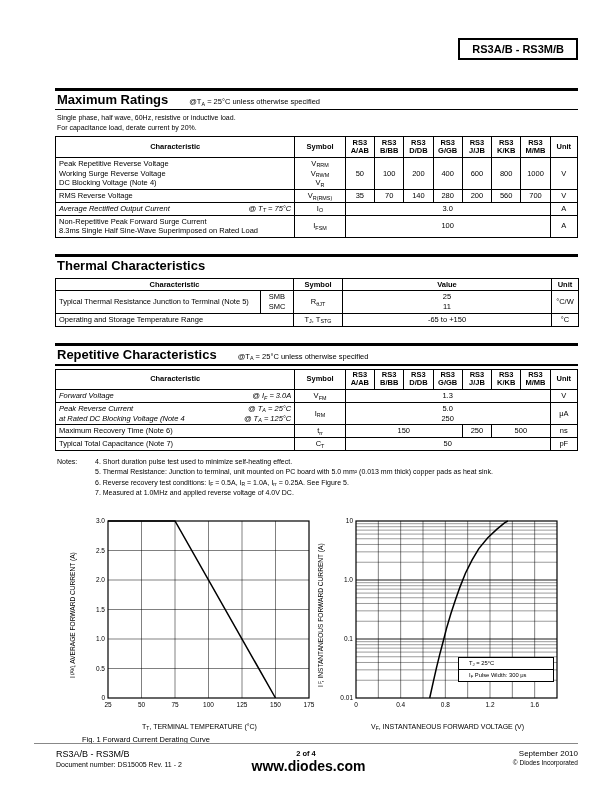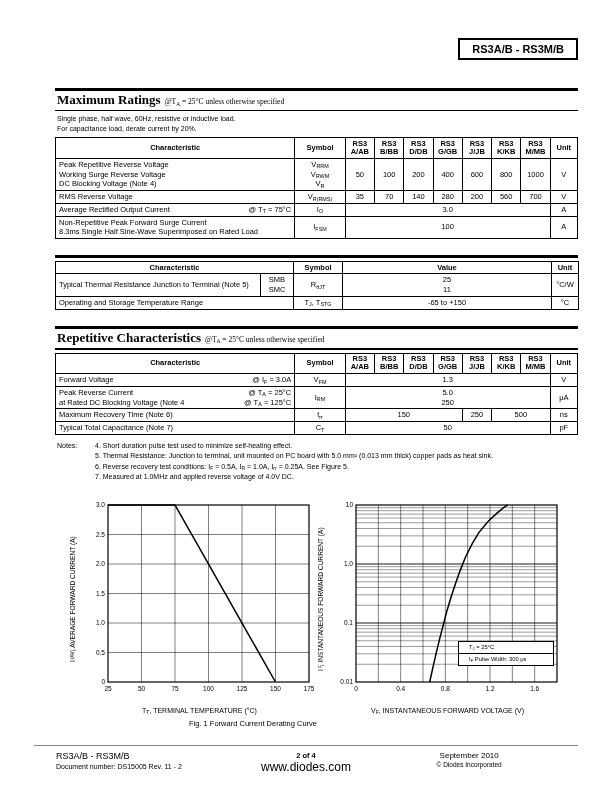--- a/index.html
+++ b/index.html
@@ -12,60 +12,60 @@
   .logo-main { font-size:27px; font-weight:800; color:#1d5ba4; letter-spacing:-1px; line-height:1; }
   .logo-dot { color:#1d5ba4; font-size:14px; }
   .logo-sub { font-size:4.5px; font-weight:bold; letter-spacing:4.6px; color:#b5432f; margin-top:2px; padding-left:2px; }
   .part-box { position:absolute; right:34px; top:38px; border:2px solid #000; font-size:11px; font-weight:bold; padding:3px 12px; }
 
   
   .content { position:absolute; left:55px; top:88px; width:523px; }
   .rule-thick { border-top:3px solid #000; }
   .rule-med { border-top:2.5px solid #000; }
   .rule-thin { border-top:1px solid #000; }
-  .sec-title-row { display:flex; align-items:baseline; gap:4px; padding:1px 0 2px 2px;font-family:Liberation Serif, serif; }
+  .sec-title-row { display:flex; align-items:baseline; gap:21px; padding:1px 0 2px 2px; }
   .sec-title { font-size:13px; font-weight:bold; }
   .sec-note { font-size:7.5px; }
   .intro { font-size:7px; line-height:1.45; margin:3px 0 3px 2px; }
 
   table { border-collapse:collapse; table-layout:fixed; width:523px; font-size:7.5px; }
   table { border:1.5px solid #000; }
   td, th { border:1px solid #000; padding:1px 3px; vertical-align:middle; line-height:1.3; }
   th { font-weight:bold; font-size:7.5px; line-height:1.1; padding:1.5px 1px; }
   .c { text-align:center; }
   .charcell { text-align:left; }
-  .flexrow { display:flex; justify-content:space-between; }
+  .flexrow { display:flex; justify-content:space-between;font-style:italic; }
   .symcell { text-align:center; }
 
   .notes { display:flex; font-size:7px; line-height:1.5; margin-top:6px; }
   .notes-label { width:40px; padding-left:2px; }
 
   
   .figs { display:flex; justify-content:space-between; padding:0 18px 0 14px; margin-top:14px; }
   .figure { display:flex; }
   .ylabel { writing-mode:vertical-rl; transform:rotate(180deg); font-size:6.6px; text-align:center; height:205px; width:13px; }
   .svgcol { position:relative; }
   svg text { font-family:"Liberation Sans","DejaVu Sans",sans-serif; fill:#000; }
   .xlabel { font-size:7px; text-align:center; margin-top:1px; }
-  .caption { font-size:7.5px; text-align:right; margin-top:5px; }
+  .caption { font-size:7.5px; text-align:left; margin-top:5px; }
   .ann-box { position:absolute; left:128px; top:144px; width:96px; border:1px solid #000; background:#fff; font-size:5.8px; }
   .ann-box > div { padding:2.5px 4px 2.5px 10px; }
   .ann-box > div + div { border-top:1px solid #000; }
 
   
   .footer { position:absolute; left:34px; right:34px; bottom:18px; }
   .footer-rule { border-top:1px solid #888; margin-bottom:5px; }
   .footer-cols { display:flex; align-items:flex-start; }
   .f-left { width:40%; padding-left:22px; }
   .f-center { width:20%; text-align:center; }
-  .f-right { width:40%; text-align:center; }
+  .f-right { width:40%; text-align:right; }
   .f-part { font-size:9px; }
   .f-doc { font-size:7px; margin-top:2px; }
   .f-page { font-size:7.5px;font-weight:bold; }
-  .f-site { font-size:12px; font-weight:normal; }
+  .f-site { font-size:14px; font-weight:bold; }
   .f-date { font-size:8px; }
   .f-copy { font-size:6.5px; margin-top:1px; }
 
   sub { font-size:72%; vertical-align:baseline; position:relative; top:0.28em; line-height:0; }
 </style>
 </head>
 <body>
 
 <div class="page">
 
@@ -180,20 +180,23 @@
               <div>8.3ms Single Half Sine-Wave Superimposed on Rated Load</div>
             </td>
         <td class="symcell"><span>I</span><sub>FSM</sub></td>
         <td class="c" colspan="7">100</td>
         <td class="c">A</td>
       </tr>
     </tbody>
       </table>
 
     <div class="rule-thick" style="margin-top:16px"></div>
+    <div class="sec-title-row">
+      <span class="sec-title">Thermal Characteristics</span>
+    </div>
     <table style="margin-top:3px">
       <colgroup>
         <col style="width:205px">
           <col style="width:33px">
           <col style="width:49px">
           <col style="width:209px">
           <col style="width:27px">
       </colgroup>
       <tbody>
           <tr>

